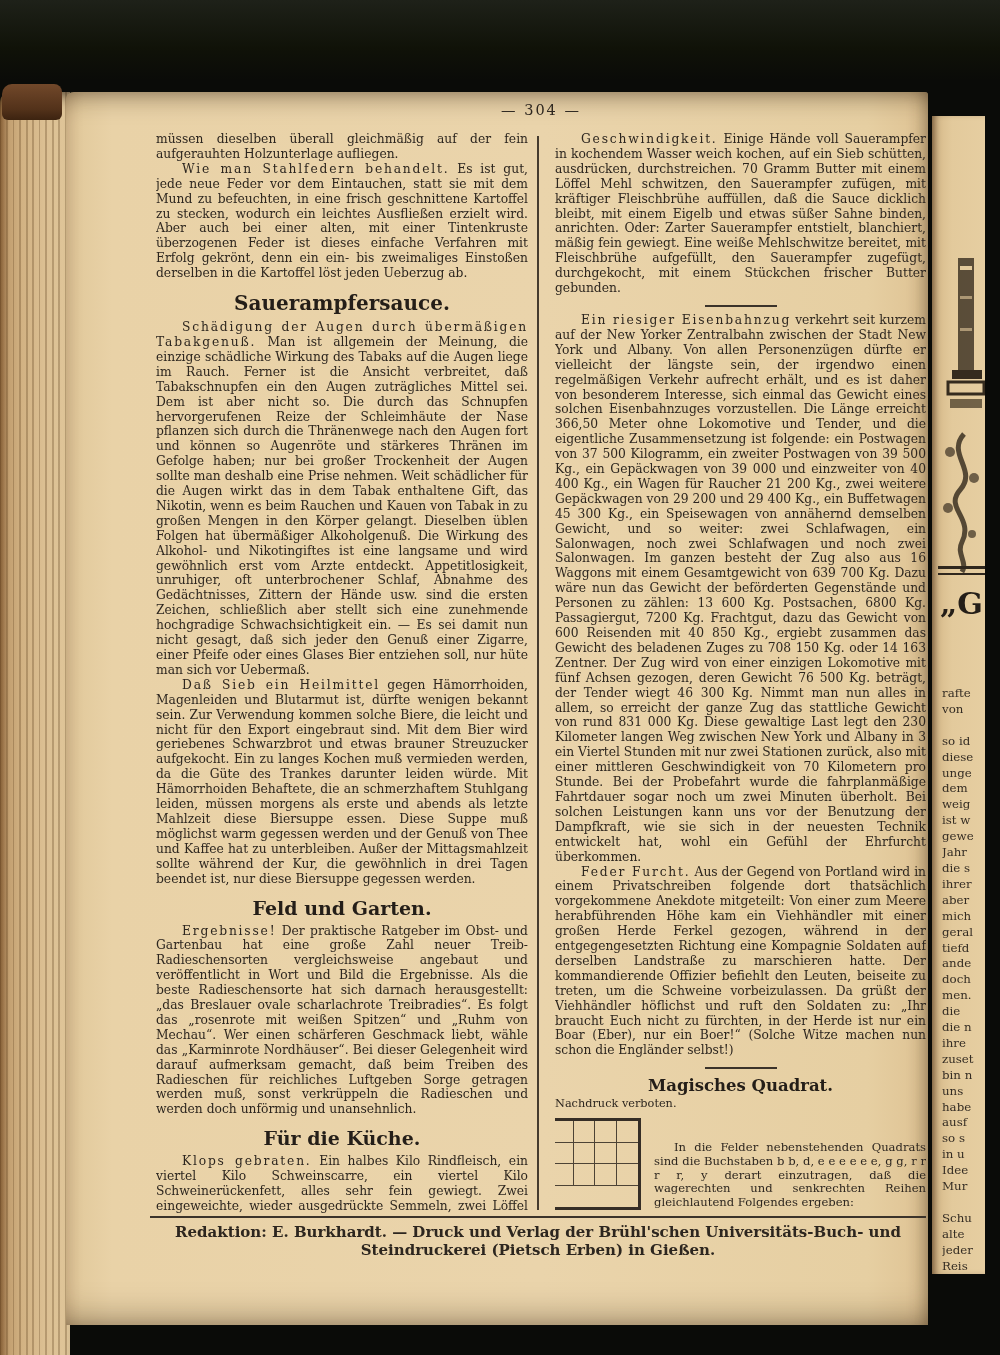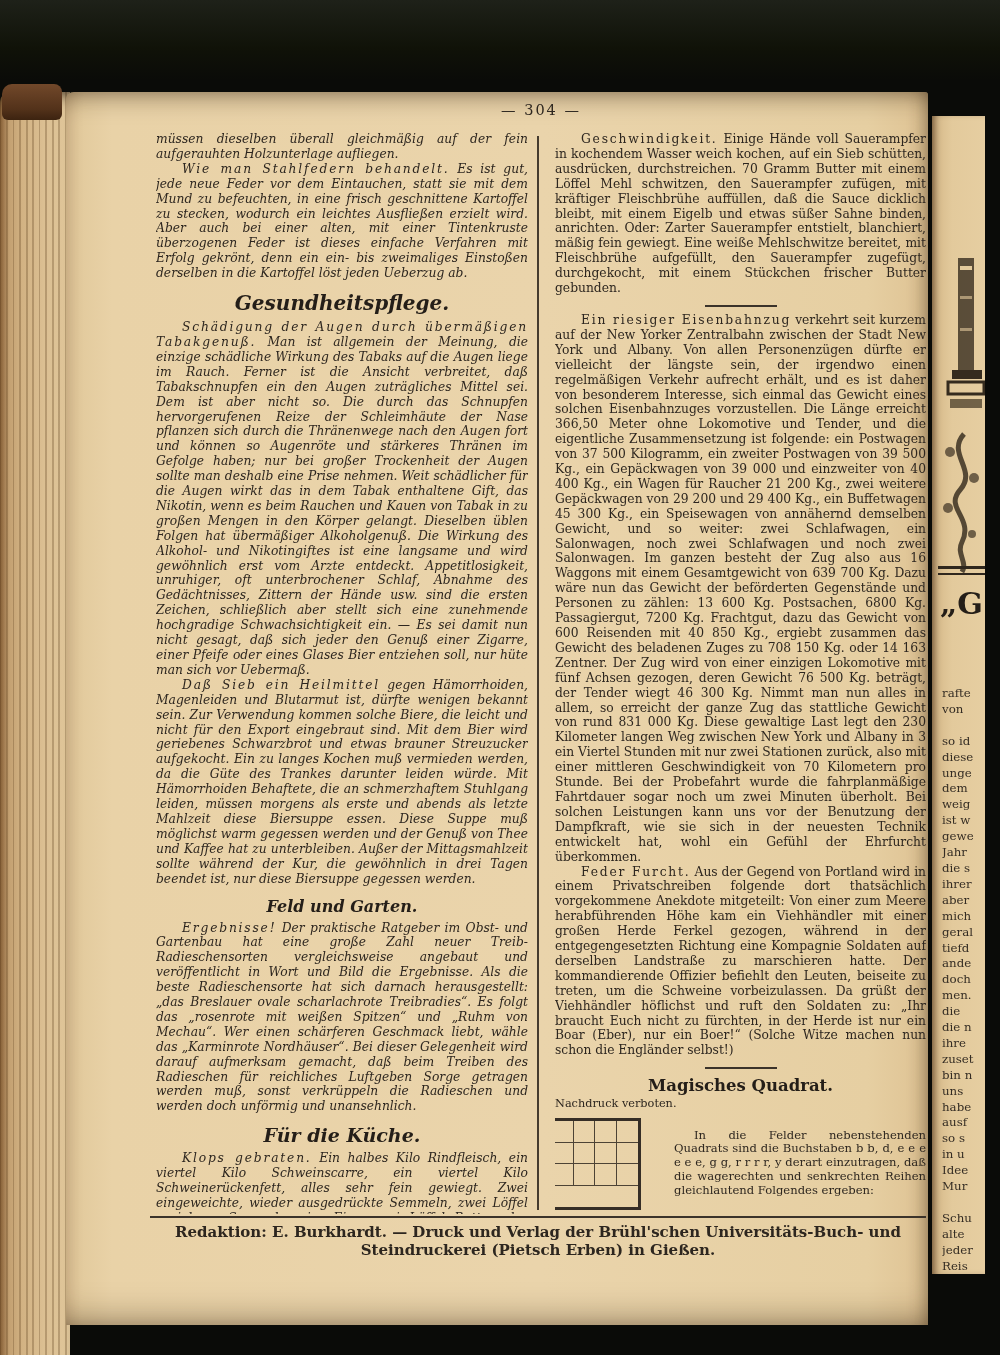--- a/index.html
+++ b/index.html
@@ -31,41 +31,41 @@
       inset 0 20px 26px -18px rgba(45,28,10,.55),
       inset 0 -26px 34px -24px rgba(45,28,10,.5),
       inset -14px 0 20px -14px rgba(45,28,10,.45);
     color:#2d261f;
     margin-top:20px;
   }
 
   .page-number { position:absolute; top:10px; left:90px; width:770px; text-align:center;
     font-size:14.5px; letter-spacing:2px; }
 
-  .col-left  { position:absolute; left:90px;  top:40px; width:372px; height:1082px; overflow:hidden;font-style:italic; }
+  .col-left  { position:absolute; left:90px;  top:40px; width:372px; height:1082px; overflow:hidden; }
   .col-right { position:absolute; left:489px; top:40px; width:371px; height:1086px; overflow:hidden; }
   .v-rule { position:absolute; left:471px; top:44px; width:2px; height:1074px; background:#463b2e; }
   .f-rule { position:absolute; left:84px; top:1124px; width:776px; height:2px; background:#3b332a; }
   .footer-line { position:absolute; left:84px; top:1131px; width:776px; text-align:center;
     font-size:15px; font-weight:bold; }
 
   .para { font-size:12.3px; line-height:14.9px; text-align:justify; margin:0; }
   .para.indent { text-indent:26px; }
   .lead { letter-spacing:1.8px; }
 
   .h1 { text-align:center; font-weight:bold; margin:10px 0 5px; color:#241e18; }
   .h-gesund { font-size:20px; }
-  .h-feld   { font-size:16px; }
+  .h-feld   { font-size:19px; }
   .h-kueche { font-size:19px; }
   .h-verm   { font-size:25px; margin:5px 0 8px; }
   .h-mq     { font-size:16.5px; margin:7px 0 2px; }
   .notice { text-align:left; font-size:11.3px; margin:0 0 6px; }
   .rule-short { width:72px; height:2px; background:#3b332a; margin:9px auto 6px; }
 
-  .puzzle-row { display:flex; align-items:center;gap:20px; }
+  .puzzle-row { display:flex; align-items:flex-end; }
   .mq-grid { flex:none; width:86px; height:86px; margin-left:-6px; margin-top:2px;
     border:3px solid #362e26; display:grid;
     grid-template-columns:repeat(4,1fr); grid-template-rows:repeat(4,1fr); }
   .mq-cell { border-right:1.2px solid #4d4335; border-bottom:1.2px solid #4d4335; }
   .mq-cell:nth-child(4n) { border-right:none; }
   .mq-cell:nth-child(n+13) { border-bottom:none; }
   .puzzle-text { margin-left:13px; flex:1; }
   .puzzle-instructions { font-size:11.6px; line-height:13.9px; text-align:justify; text-indent:20px; margin:0; }
 
   
@@ -88,21 +88,21 @@
 
 <div class="magazine-page">
 
   <div class="page-number">— 304 —</div>
 
   <div class="col-left">
     <p class="para">müssen dieselben überall gleichmäßig auf der fein aufgerauhten Holzunterlage aufliegen.</p>
     <p class="para indent"><span class="lead">Wie man Stahlfedern behandelt.</span>
       <span>Es ist gut, jede neue Feder vor dem Eintauchen, statt sie mit dem Mund zu befeuchten, in eine frisch geschnittene Kartoffel zu stecken, wodurch ein leichtes Ausfließen erzielt wird. Aber auch bei einer alten, mit einer Tintenkruste überzogenen Feder ist dieses einfache Verfahren mit Erfolg gekrönt, denn ein ein- bis zweimaliges Einstoßen derselben in die Kartoffel löst jeden Ueberzug ab.</span></p>
 
-    <div class="h1 h-gesund">Gesundheitspflege.</div>
+    <div class="h1 h-gesund">Sauerampfersauce.</div>
 
     <p class="para indent"><span class="lead">Schädigung der Augen durch übermäßigen Tabakgenuß.</span>
       <span>Man ist allgemein der Meinung, die einzige schädliche Wirkung des Tabaks auf die Augen liege im Rauch. Ferner ist die Ansicht verbreitet, daß Tabakschnupfen ein den Augen zuträgliches Mittel sei. Dem ist aber nicht so. Die durch das Schnupfen hervorgerufenen Reize der Schleimhäute der Nase pflanzen sich durch die Thränenwege nach den Augen fort und können so Augenröte und stärkeres Thränen im Gefolge haben; nur bei großer Trockenheit der Augen sollte man deshalb eine Prise nehmen. Weit schädlicher für die Augen wirkt das in dem Tabak enthaltene Gift, das Nikotin, wenn es beim Rauchen und Kauen von Tabak in zu großen Mengen in den Körper gelangt. Dieselben üblen Folgen hat übermäßiger Alkoholgenuß. Die Wirkung des Alkohol- und Nikotingiftes ist eine langsame und wird gewöhnlich erst vom Arzte entdeckt. Appetitlosigkeit, unruhiger, oft unterbrochener Schlaf, Abnahme des Gedächtnisses, Zittern der Hände usw. sind die ersten Zeichen, schließlich aber stellt sich eine zunehmende hochgradige Schwachsichtigkeit ein. — Es sei damit nun nicht gesagt, daß sich jeder den Genuß einer Zigarre, einer Pfeife oder eines Glases Bier entziehen soll, nur hüte man sich vor Uebermaß.</span></p>
     <p class="para indent"><span class="lead">Daß Sieb ein Heilmittel</span>
       <span>gegen Hämorrhoiden, Magenleiden und Blutarmut ist, dürfte wenigen bekannt sein. Zur Verwendung kommen solche Biere, die leicht und nicht für den Export eingebraut sind. Mit dem Bier wird geriebenes Schwarzbrot und etwas brauner Streuzucker aufgekocht. Ein zu langes Kochen muß vermieden werden, da die Güte des Trankes darunter leiden würde. Mit Hämorrhoiden Behaftete, die an schmerzhaftem Stuhlgang leiden, müssen morgens als erste und abends als letzte Mahlzeit diese Biersuppe essen. Diese Suppe muß möglichst warm gegessen werden und der Genuß von Thee und Kaffee hat zu unterbleiben. Außer der Mittagsmahlzeit sollte während der Kur, die gewöhnlich in drei Tagen beendet ist, nur diese Biersuppe gegessen werden.</span></p>
 
     <div class="h1 h-feld">Feld und Garten.</div>
 
     <p class="para indent"><span class="lead">Ergebnisse!</span>
       <span>Der praktische Ratgeber im Obst- und Gartenbau hat eine große Zahl neuer Treib-Radieschensorten vergleichsweise angebaut und veröffentlicht in Wort und Bild die Ergebnisse. Als die beste Radieschensorte hat sich darnach herausgestellt: „das Breslauer ovale scharlachrote Treibradies“. Es folgt das „rosenrote mit weißen Spitzen“ und „Ruhm von Mechau“. Wer einen schärferen Geschmack liebt, wähle das „Karminrote Nordhäuser“. Bei dieser Gelegenheit wird darauf aufmerksam gemacht, daß beim Treiben des Radieschen für reichliches Luftgeben Sorge getragen werden muß, sonst verkrüppeln die Radieschen und werden doch unförmig und unansehnlich.</span></p>

